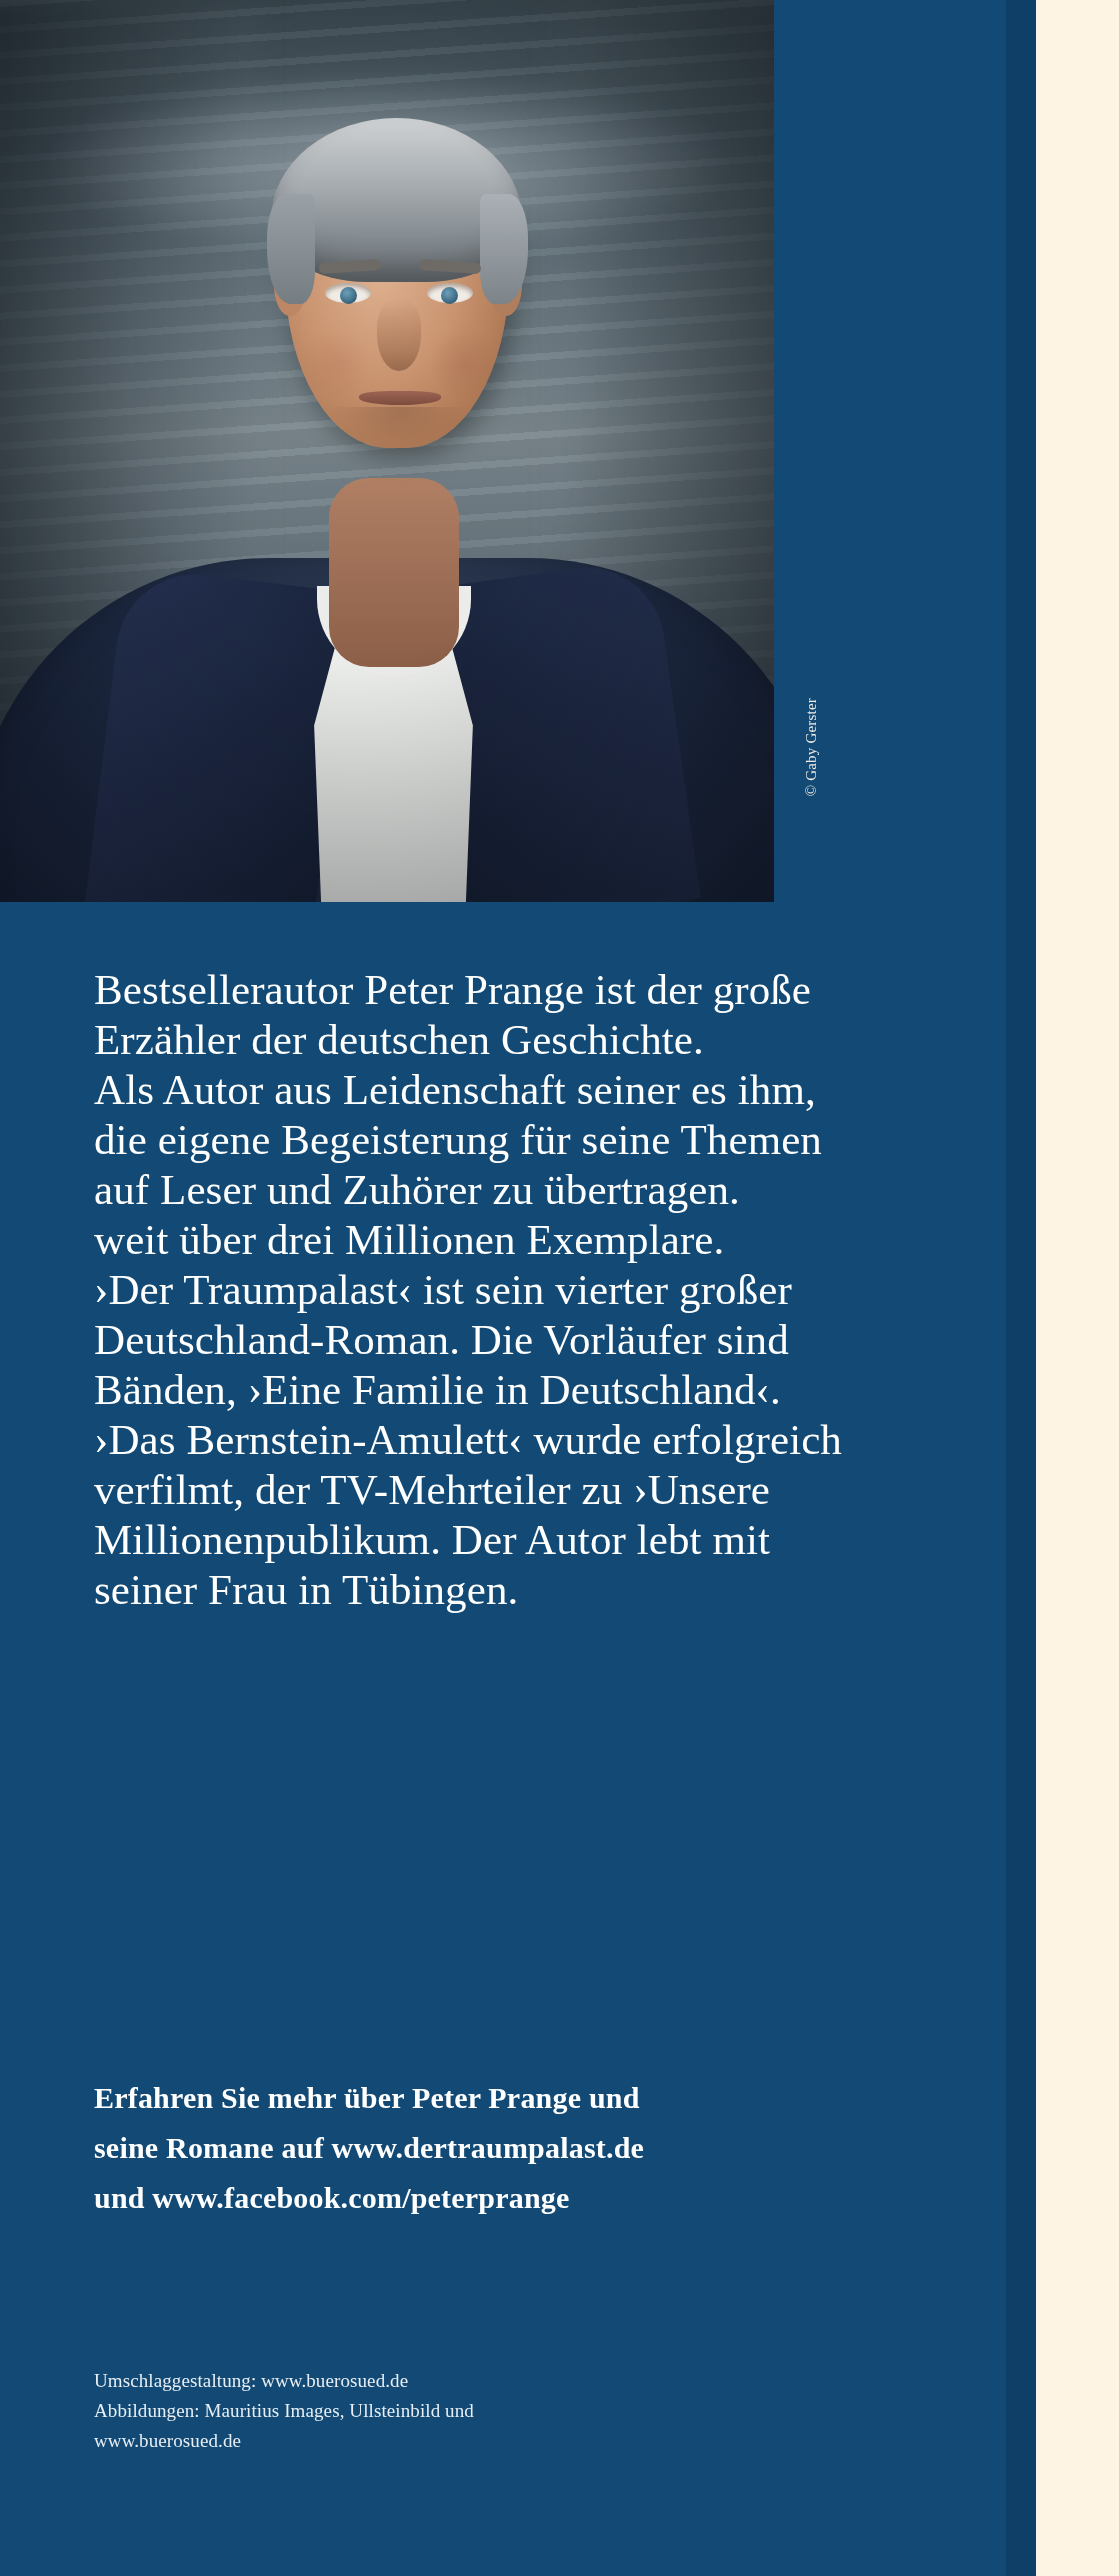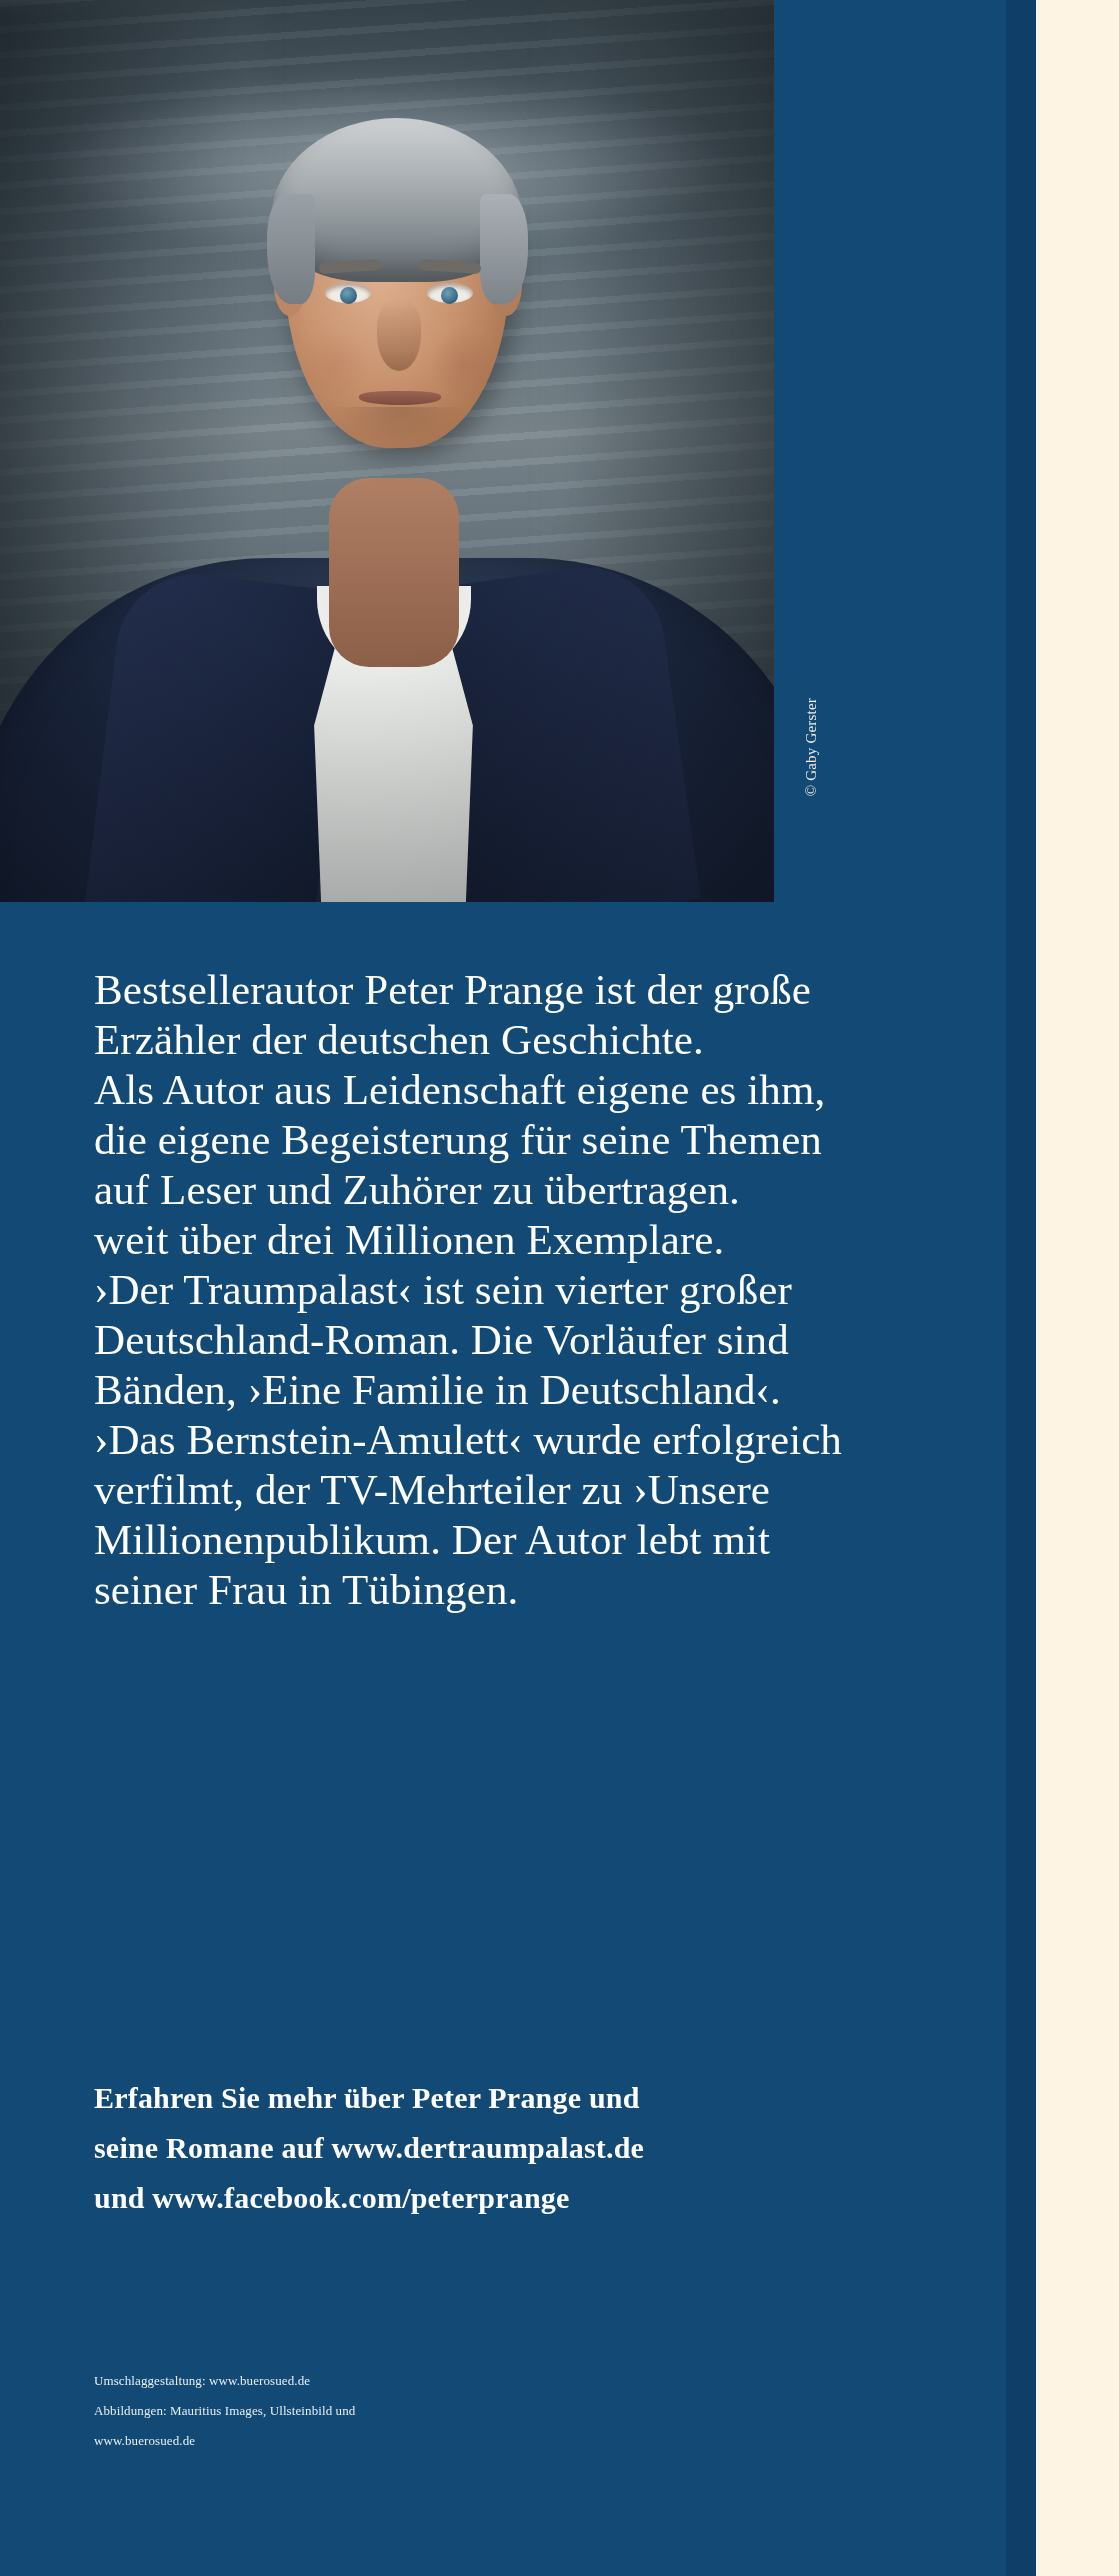--- a/index.html
+++ b/index.html
@@ -261,21 +261,21 @@
   }
   #promo p { margin: 0; }
 
   #credits {
     position: absolute;
     left: 94px;
     top: 2366px;
     width: 827px;
     color: #e8eef3;
     font-family: "Liberation Serif", serif;
-    font-size: 13px;
+    font-size: 19px;
     line-height: 30px;
     letter-spacing: 0.1px;
   }
   #credits p { margin: 0; }
 </style>
 </head>
 <body>
 
 <div id="page">
 
@@ -315,21 +315,21 @@
     <div class="mouth"></div>
     <div class="chin-shadow"></div>
     <div class="photo-vignette"></div>
   </div>
 
   <div id="photo-credit">© Gaby Gerster</div>
 
   <div id="bio">
     <p>Bestsellerautor Peter Prange ist der große</p>
     <p>Erzähler der deutschen Geschichte.</p>
-    <p>Als Autor aus Leidenschaft eigene es ihm,</p>
+    <p>Als Autor aus Leidenschaft seiner es ihm,</p>
     <p>die eigene Begeisterung für seine Themen</p>
     <p>auf Leser und Zuhörer zu übertragen.</p>
     <p>weit über drei Millionen Exemplare.</p>
     <p>›Der Traumpalast‹ ist sein vierter großer</p>
     <p>Deutschland-Roman. Die Vorläufer sind</p>
     <p>Bänden, ›Eine Familie in Deutschland‹.</p>
     <p>›Das Bernstein-Amulett‹ wurde erfolgreich</p>
     <p>verfilmt, der TV-Mehrteiler zu ›Unsere</p>
     <p>Millionenpublikum. Der Autor lebt mit</p>
     <p>seiner Frau in Tübingen.</p>

